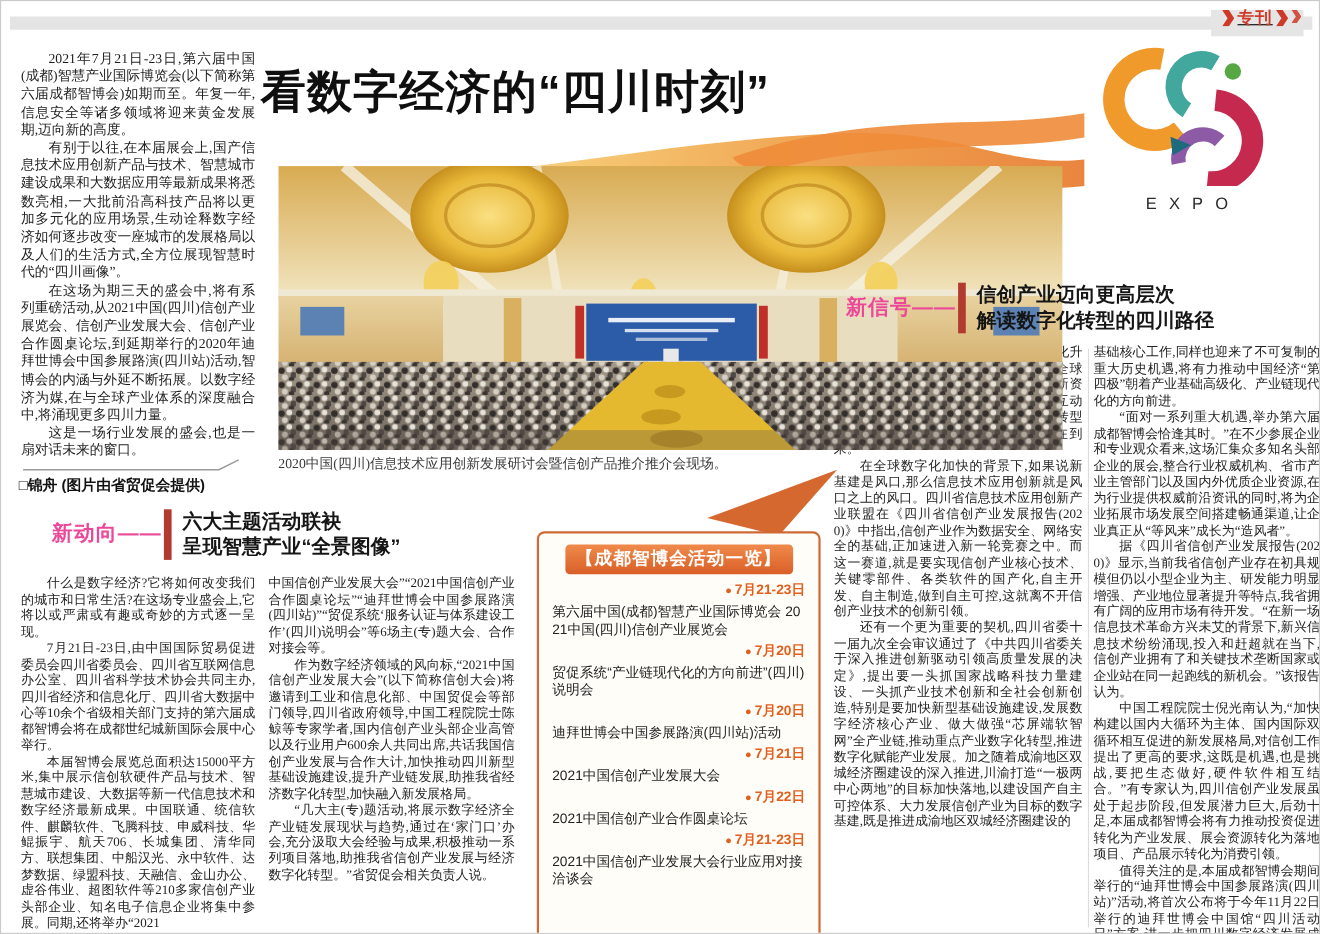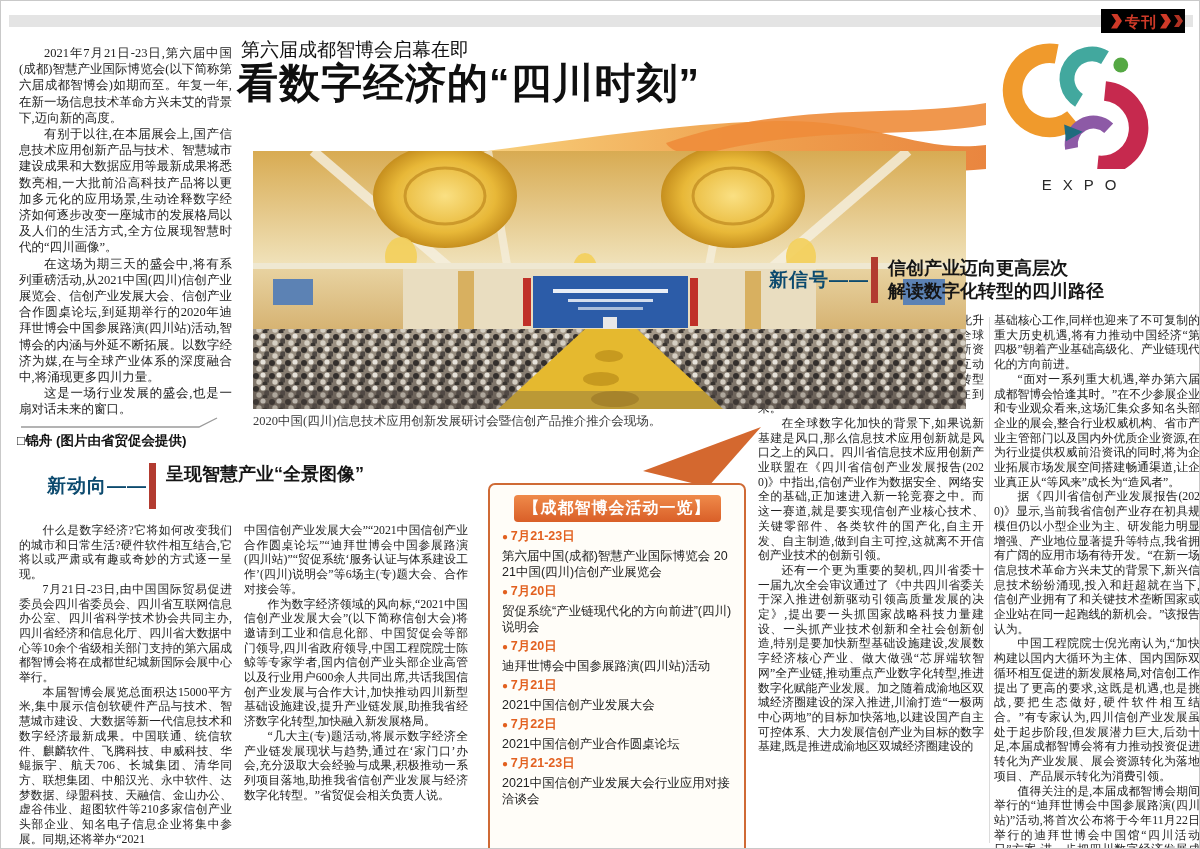--- a/index.html
+++ b/index.html
@@ -1,22 +1,22 @@
 <!DOCTYPE html>
 <html><head>
 <meta charset="utf-8">
 <style>
   html,body{margin:0;padding:0;background:#fff;}
   .page{position:relative;width:1200px;height:849px;background:#fff;overflow:hidden;
         border:1px solid #c9c9c9;box-sizing:border-box;
         font-family:"Liberation Serif","DejaVu Serif",serif;}
   
   .top-bar{position:absolute;left:8px;top:14px;width:1184px;height:12px;background:#e4e4e4;}
-  .zhuankan{position:absolute;top:8px;right:14px;display:flex;align-items:center;gap:3px;
-            background:#000000;padding:0 2px 0 10px;height:24px;z-index:4;text-decoration:underline;}
+  .zhuankan{position:absolute;top:8px;right:14px;display:flex;gap:3px;
+            background:#e5e5e5;padding:0 2px 0 10px;height:24px;z-index:4;text-decoration:underline;}
   .chev{width:11px;height:15px;background:#cf3a28;
         clip-path:polygon(0 0,55% 0,100% 50%,55% 100%,0 100%,45% 50%);}
   .chev-sm{width:9px;height:12px;opacity:.85;}
   .zk-text{color:#cf3a28;font:bold 15px/1 "Liberation Sans",sans-serif;letter-spacing:1px;}
   
   .col{position:absolute;overflow:hidden;}
   .col p{margin:0;text-indent:2em;text-align:justify;word-break:break-all;}
   .cont p:first-child{text-indent:0;}
   .body-text{font-size:12.5px;line-height:16.2px;color:#1d1d1d;}
   .bt-sm{font-size:11.8px;line-height:14.7px;color:#222;}
@@ -34,64 +34,63 @@
            font-size:12.5px;color:#3a3a3a;z-index:2;}
   
   .logo{position:absolute;left:958px;top:38px;width:240px;text-align:center;z-index:2;}
   .logo-word{font:400 24px "Liberation Sans",sans-serif;color:#2a2a2a;margin-top:2px;}
   .logo-expo{font:15px "Liberation Sans",sans-serif;letter-spacing:11px;color:#2a2a2a;
              margin-top:3px;padding-left:11px;}
   
   .sec-head{position:absolute;display:flex;align-items:flex-start;z-index:2;}
   .sig-head{left:768px;top:256px;}
   .dir-head{left:46px;top:462px;}
-  .sec-label{font:bold 19px/46px "Liberation Sans",sans-serif;color:#0c4a6e;letter-spacing:1px;}
+  .sec-label{font:bold 19px/46px "Liberation Sans",sans-serif;color:#ec4899;letter-spacing:1px;}
   .sec-bar{width:7px;height:46px;background:#b23b30;margin:0 10px 0 2px;flex:none;}
   .sec-titles{display:flex;flex-direction:column;font:bold 18px/23px "Liberation Sans",sans-serif;color:#151515;}
   .sig-col1{left:757px;top:312px;width:226px;height:536px;}
   .vrule{position:absolute;left:988px;top:316px;width:1px;height:526px;background:#dcdcdc;}
   .sig-col2{left:993px;top:312px;width:206px;height:536px;}
   .dir-col1{left:18px;top:522px;width:213px;height:324px;}
   .dir-col2{left:243px;top:522px;width:224px;height:324px;}
   
   .sched-tail{position:absolute;left:612px;top:424px;z-index:1;}
   .sched-box{position:absolute;left:487px;top:482px;width:258px;height:444px;background:#fffdf8;
              border:2px solid #cf6a35;border-radius:7px;z-index:2;box-sizing:border-box;
              padding:10px 12px;font-family:"Liberation Sans",sans-serif;}
   .sched-title{width:fit-content;margin:0 auto 6px;background:linear-gradient(#ef8a4a,#d95f28);
                color:#fff;font-weight:bold;font-size:16px;padding:3px 10px;border-radius:4px;letter-spacing:1px;}
-  .sched-date{color:#e2601f;font-weight:bold;font-size:12.5px;margin-top:3px;}
+  .sched-date{color:#e2601f;font-weight:bold;font-size:12.5px;margin-top:3px;text-align:right;}
   .sched-date::before{content:"● ";font-size:10px;}
   .sched-event{font-size:12.5px;line-height:16px;color:#222;margin-top:3px;word-break:break-all;}
 </style>
 </head>
 <body>
 
 <div class="page">
 
   <div class="top-bar"></div>
   <div class="zhuankan">
     <span class="chev"></span>
     <span class="zk-text">专刊</span>
     <span class="chev"></span>
     <span class="chev chev-sm"></span>
   </div>
 
   <div class="col lead body-text">
-      <p>2021年7月21日-23日,第六届中国(成都)智慧产业国际博览会(以下简称第六届成都智博会)如期而至。年复一年,在新一场信息技术革命方兴未艾的背景下,迈向新的高度。</p>
+      <p>2021年7月21日-23日,第六届中国(成都)智慧产业国际博览会(以下简称第六届成都智博会)如期而至。年复一年,信息安全等诸多领域将迎来黄金发展期,迈向新的高度。</p>
       <p>有别于以往,在本届展会上,国产信息技术应用创新产品与技术、智慧城市建设成果和大数据应用等最新成果将悉数亮相,一大批前沿高科技产品将以更加多元化的应用场景,生动诠释数字经济如何逐步改变一座城市的发展格局以及人们的生活方式,全方位展现智慧时代的“四川画像”。</p>
       <p>在这场为期三天的盛会中,将有系列重磅活动,从2021中国(四川)信创产业展览会、信创产业发展大会、信创产业合作圆桌论坛,到延期举行的2020年迪拜世博会中国参展路演(四川站)活动,智博会的内涵与外延不断拓展。以数字经济为媒,在与全球产业体系的深度融合中,将涌现更多四川力量。</p>
       <p>这是一场行业发展的盛会,也是一扇对话未来的窗口。</p>
     </div>
   <svg class="byline-rule" width="210" height="16">
     <path d="M2 12 H180 L198 3" stroke="#9a9a9a" stroke-width="1.3" fill="none"></path>
   </svg>
   <div class="byline">□锦舟 (图片由省贸促会提供)</div>
 
-  <div class="kicker">第六届成都智博会启幕在即</div>
   <div class="main-title">看数字经济的“四川时刻”</div>
 
   <svg class="swoosh" width="750" height="95" viewBox="0 0 750 95">
     <defs>
       <linearGradient id="og" x1="0" y1="0" x2="1" y2="0">
         <stop offset="0" stop-color="#fdf3d8"></stop>
           <stop offset="0.35" stop-color="#f6c76e"></stop>
         <stop offset="0.7" stop-color="#ee9a44"></stop>
           <stop offset="1" stop-color="#e87f35"></stop>
       </linearGradient>
@@ -197,25 +196,26 @@
       <p>“面对一系列重大机遇,举办第六届成都智博会恰逢其时。”在不少参展企业和专业观众看来,这场汇集众多知名头部企业的展会,整合行业权威机构、省市产业主管部门以及国内外优质企业资源,在为行业提供权威前沿资讯的同时,将为企业拓展市场发展空间搭建畅通渠道,让企业真正从“等风来”成长为“造风者”。</p>
       <p>据《四川省信创产业发展报告(2020)》显示,当前我省信创产业存在初具规模但仍以小型企业为主、研发能力明显增强、产业地位显著提升等特点,我省拥有广阔的应用市场有待开发。“在新一场信息技术革命方兴未艾的背景下,新兴信息技术纷纷涌现,投入和赶超就在当下,信创产业拥有了和关键技术垄断国家或企业站在同一起跑线的新机会。”该报告认为。</p>
       <p>中国工程院院士倪光南认为,“加快构建以国内大循环为主体、国内国际双循环相互促进的新发展格局,对信创工作提出了更高的要求,这既是机遇,也是挑战,要把生态做好,硬件软件相互结合。”有专家认为,四川信创产业发展虽处于起步阶段,但发展潜力巨大,后劲十足,本届成都智博会将有力推动投资促进转化为产业发展、展会资源转化为落地项目、产品展示转化为消费引领。</p>
       <p>值得关注的是,本届成都智博会期间举行的“迪拜世博会中国参展路演(四川站)”活动,将首次公布将于今年11月22日举行的迪拜世博会中国馆“四川活动日”方案,进一步把四川数字经济发展成果推向全球,加速与世界接轨。</p>
     </div>
 
   <div class="sec-head dir-head">
     <span class="sec-label">新动向——</span>
     <span class="sec-bar"></span>
     <span class="sec-titles">
+      <span>六大主题活动联袂</span>
       <span>呈现智慧产业“全景图像”</span>
     </span>
   </div>
   <div class="col bt-sm dir-col1">
-      <p>什么是数字经济?它将如何改变我们的城市和日常生活?硬件软件相互结合,它将以或严肃或有趣或奇妙的方式逐一呈现。</p>
+      <p>什么是数字经济?它将如何改变我们的城市和日常生活?在这场专业盛会上,它将以或严肃或有趣或奇妙的方式逐一呈现。</p>
       <p>7月21日-23日,由中国国际贸易促进委员会四川省委员会、四川省互联网信息办公室、四川省科学技术协会共同主办,四川省经济和信息化厅、四川省大数据中心等10余个省级相关部门支持的第六届成都智博会将在成都世纪城新国际会展中心举行。</p>
       <p>本届智博会展览总面积达15000平方米,集中展示信创软硬件产品与技术、智慧城市建设、大数据等新一代信息技术和数字经济最新成果。中国联通、统信软件、麒麟软件、飞腾科技、申威科技、华鲲振宇、航天706、长城集团、清华同方、联想集团、中船汉光、永中软件、达梦数据、绿盟科技、天融信、金山办公、虚谷伟业、超图软件等210多家信创产业头部企业、知名电子信息企业将集中参展。同期,还将举办“2021</p>
     </div>
   <div class="col bt-sm cont dir-col2">
       <p>中国信创产业发展大会”“2021中国信创产业合作圆桌论坛”“迪拜世博会中国参展路演(四川站)”“贸促系统‘服务认证与体系建设工作’(四川)说明会”等6场主(专)题大会、合作对接会等。</p>
       <p>作为数字经济领域的风向标,“2021中国信创产业发展大会”(以下简称信创大会)将邀请到工业和信息化部、中国贸促会等部门领导,四川省政府领导,中国工程院院士陈鲸等专家学者,国内信创产业头部企业高管以及行业用户600余人共同出席,共话我国信创产业发展与合作大计,加快推动四川新型基础设施建设,提升产业链发展,助推我省经济数字化转型,加快融入新发展格局。</p>
       <p>“几大主(专)题活动,将展示数字经济全产业链发展现状与趋势,通过在‘家门口’办会,充分汲取大会经验与成果,积极推动一系列项目落地,助推我省信创产业发展与经济数字化转型。”省贸促会相关负责人说。</p>
     </div>
 
   <svg class="sched-tail" width="150" height="64">

